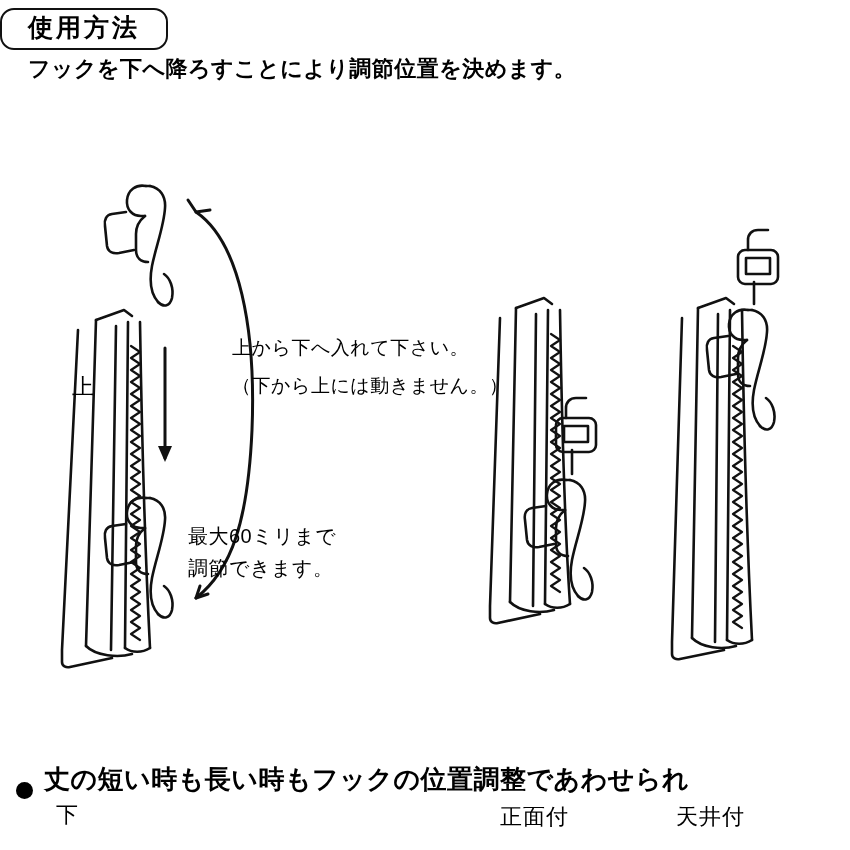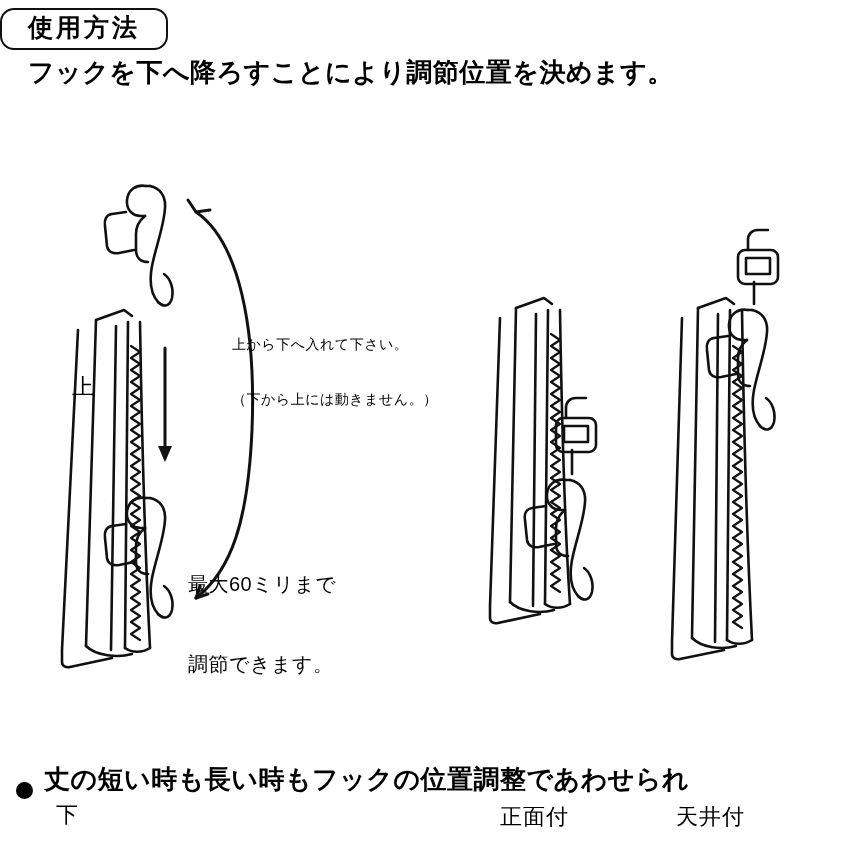--- a/index.html
+++ b/index.html
@@ -38,49 +38,49 @@
     letter-spacing: 3px;
     line-height: 1.1;
   }
 
   
   .lead {
     position: absolute;
     left: 28px;
     top: 52px;
     width: 800px;
-    font-size: 26px;
+    font-size: 22px;
     font-weight: bold;
     line-height: 1.55;
     letter-spacing: 0.5px;
   }
   .lead .line2 { display: block; }
 
   
   .figure {
     position: absolute;
     left: 0;
     top: 150px;
     width: 850px;
     height: 580px;
   }
   .figure svg { display: block; }
 
   
   .anno {
     position: absolute;
-    font-size: 14px;
+    font-size: 19px;
     line-height: 1.5;
     letter-spacing: 0.5px;
     white-space: nowrap;
   }
   .anno-top-1 { left: 232px; top: 184px; }
-  .anno-top-2 { left: 232px; top: 222px; margin-top: 17px; }
+  .anno-top-2 { left: 232px; top: 222px; }
   .anno-mid   { left: 188px; top: 370px; font-size: 20px; line-height: 1.6; }
-  .anno-mid span { display: block; margin-top: 48px; }
+  .anno-mid span { display: block; }
 
   .lbl {
     position: absolute;
     font-size: 22px;
     letter-spacing: 1px;
   }
   .lbl-up    { left: 72px;  top: 222px; }
   .lbl-down  { left: 56px;  top: 650px; }
   .lbl-front { left: 500px; top: 652px; text-align: right; }
   .lbl-ceil  { left: 676px; top: 652px; font-family: Liberation Mono, monospace; }

